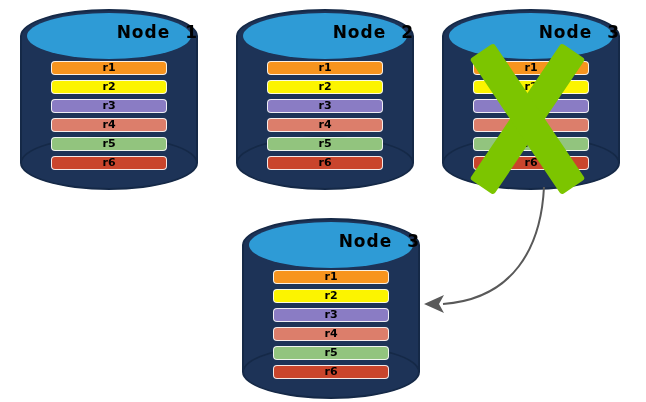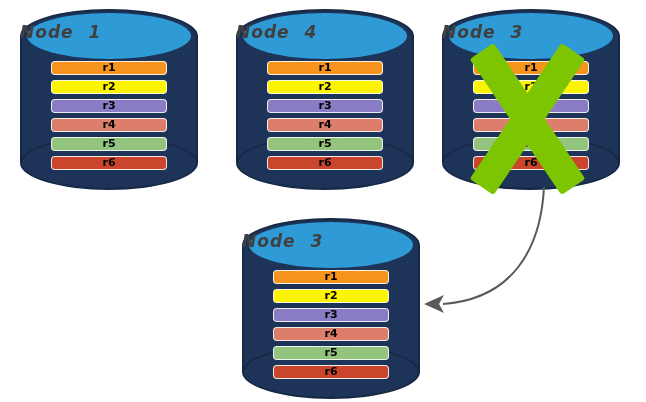--- a/index.html
+++ b/index.html
@@ -18,23 +18,23 @@
   }
   .cyl-bottom {
     position:absolute; top:127px; left:0; width:178px; height:54px;
     border-radius:50%; box-sizing:border-box; border:2px solid #152947;
   }
   .cyl-face {
     position:absolute; top:4px; left:7px; width:164px; height:46px;
     border-radius:50%;
   }
   .node-title {
-    position:absolute; top:13px; left:0; width:178px; text-align:left;
-    font-size:17px; font-weight:bold; color:#404040;
-    letter-spacing:1px; word-spacing:8px;font-style:italic;
+    position:absolute; top:13px; left:0; width:178px; text-align:right;
+    font-size:17px; font-weight:bold; color:#000000;
+    letter-spacing:1px; word-spacing:8px;
   }
   .rows { position:absolute; top:52px; left:31px; width:116px; }
   .row {
     height:12px; line-height:12px; margin-bottom:5px; border-radius:4px;
     border:1px solid rgba(250,250,250,0.9);
     text-align:center; font-size:11px; font-weight:bold; color:#000000;
   }
   .xmark { position:absolute; top:0; left:0; width:178px; height:181px; }
   .xbar {
     position:absolute; width:29px; height:164px; left:71px; top:28px;
@@ -66,21 +66,21 @@
       <div class="row" style="background-color: rgb(146, 196, 126);">r5</div>
       <div class="row" style="background-color: rgb(201, 69, 44);">r6</div>
     </div>
   </div>
 
   <div class="node" style="left:236px; top:9px;">
     <div class="cyl-top" style="background-color: rgb(29, 51, 87);"></div>
     <div class="cyl-body" style="background-color: rgb(29, 51, 87);"></div>
     <div class="cyl-bottom" style="background-color: rgb(29, 51, 87);"></div>
     <div class="cyl-face" style="background-color: rgb(46, 155, 214);"></div>
-    <div class="node-title">Node 4</div>
+    <div class="node-title">Node 2</div>
     <div class="rows">
       <div class="row" style="background-color: rgb(247, 148, 30);">r1</div>
       <div class="row" style="background-color: rgb(252, 244, 0);">r2</div>
       <div class="row" style="background-color: rgb(138, 124, 196);">r3</div>
       <div class="row" style="background-color: rgb(220, 126, 107);">r4</div>
       <div class="row" style="background-color: rgb(146, 196, 126);">r5</div>
       <div class="row" style="background-color: rgb(201, 69, 44);">r6</div>
     </div>
   </div>
 

